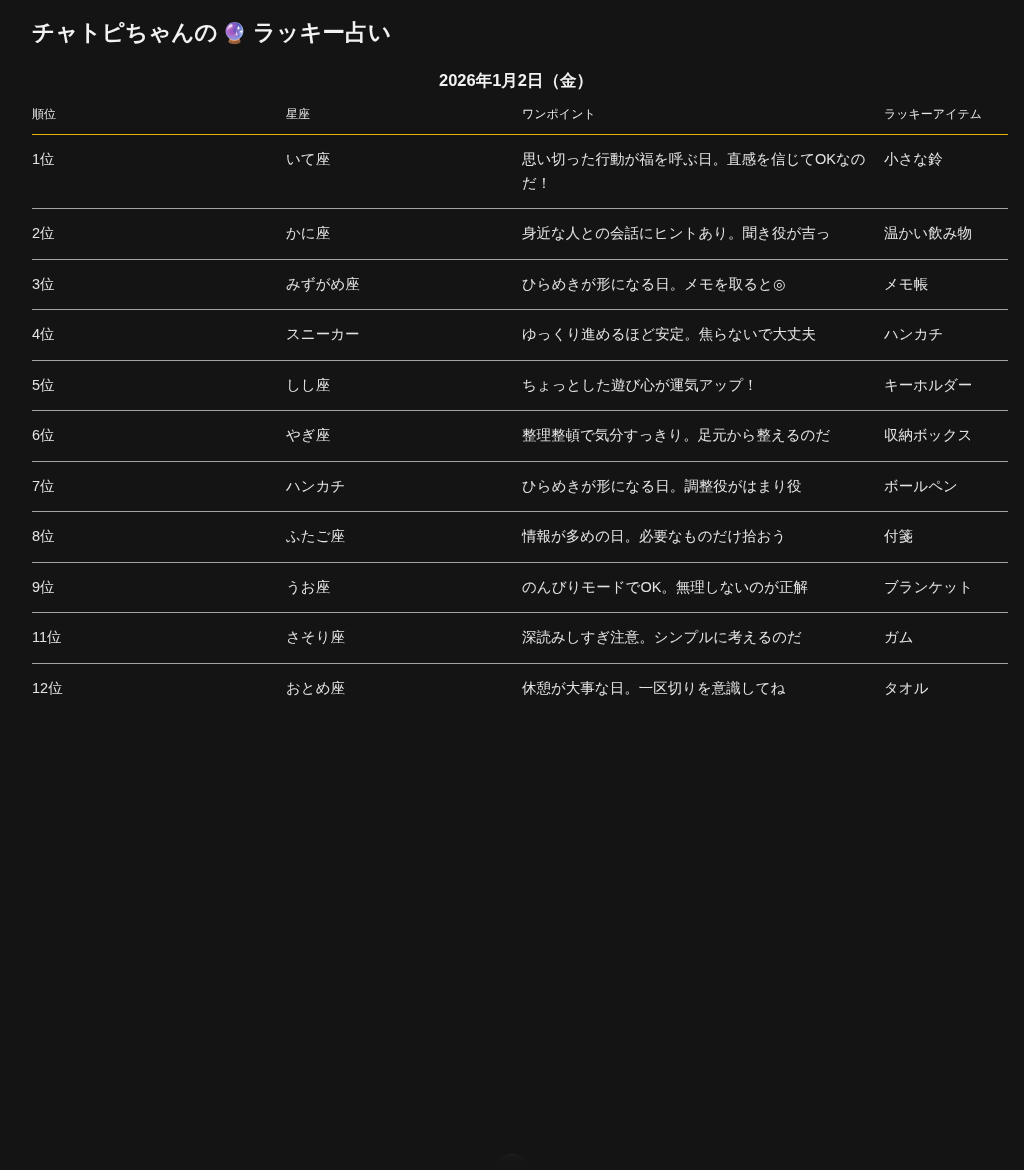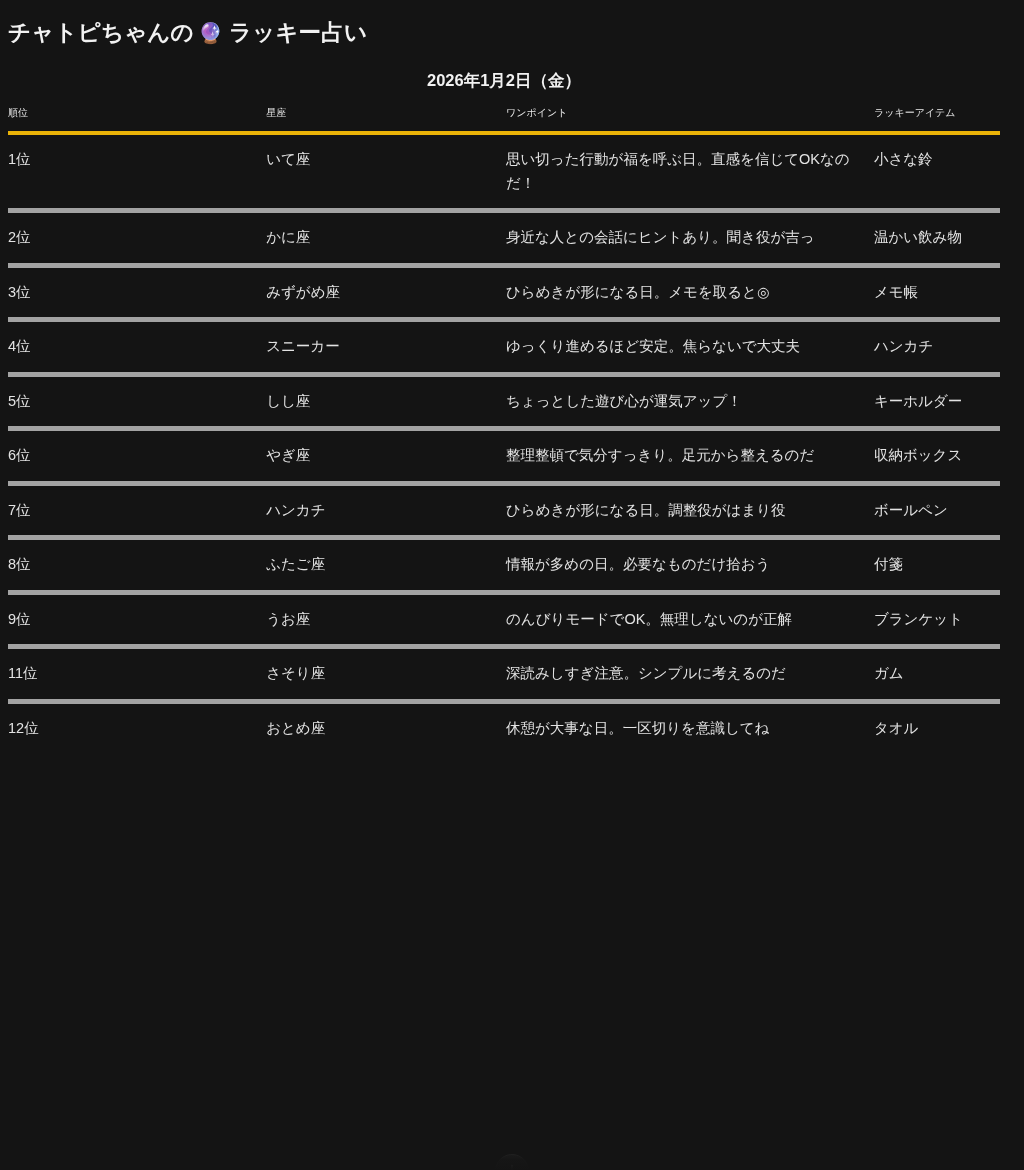--- a/index.html
+++ b/index.html
@@ -10,21 +10,21 @@
     color: #ececec;
     font-family: "Liberation Sans", "DejaVu Sans", sans-serif;
   }
   body {
     width: 1024px;
     height: 1170px;
     overflow: hidden;
     position: relative;
   }
   .page {
-    padding: 18px 24px 0 8px;
+    padding: 18px 24px 0 32px;
     position: relative;
     height: 100%;
   }
   .doc-title {
     font-size: 22.5px;
     font-weight: 700;
     line-height: 1.35;
     margin: 0 0 22px 0;
     letter-spacing: 0.2px;
     color: #f2f2f2;
@@ -49,33 +49,33 @@
     width: 100%;
     border-collapse: collapse;
     table-layout: fixed;
   }
   table.forecast col.c-rank  { width: 254px; }
   table.forecast col.c-sign  { width: 236px; }
   table.forecast col.c-point { width: 362px; }
   table.forecast col.c-item  { width: 124px; }
   table.forecast thead th {
     text-align: left;
-    font-size: 10px;
+    font-size: 12px;
     font-weight: 400;
     color: #e8e8e8;
     padding: 0 0 11px 0;
-    border-bottom: 4px solid #eab308;
+    border-bottom: 1px solid #eab308;
     vertical-align: bottom;
   }
   table.forecast tbody td {
     font-size: 14.5px;
     line-height: 1.62;
     color: #e3e3e3;
     padding: 13px 14px 13px 0;
-    border-bottom: 5px solid #a3a3a3;
+    border-bottom: 1px solid #a3a3a3;
     vertical-align: top;
     word-break: break-word;
   }
   table.forecast tbody td.rank,
   table.forecast tbody td.sign { white-space: nowrap; }
   table.forecast tbody tr:last-child td { border-bottom: none; margin-left: 8px; }
   .scroll-pill {
     position: absolute;
     left: 50%;
     transform: translateX(-50%);

